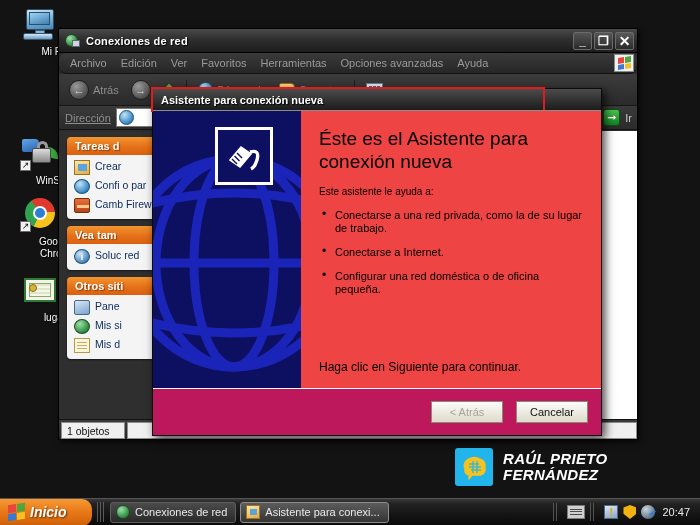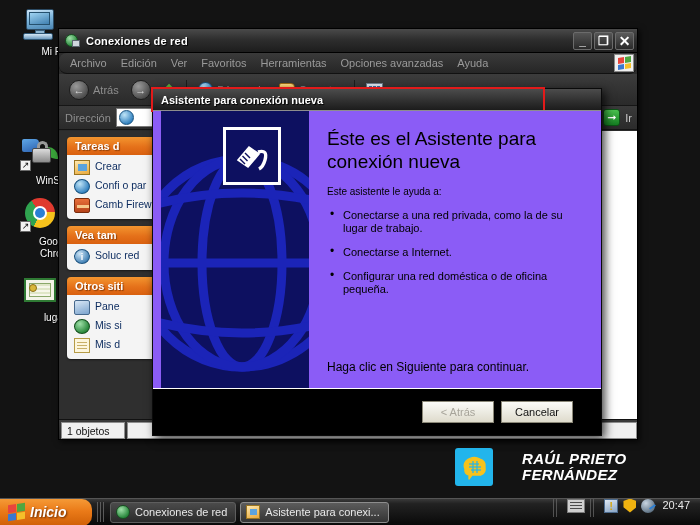--- a/index.html
+++ b/index.html
@@ -184,21 +184,21 @@
     border:1px solid #9a6a14; border-radius:2px 4px 2px 2px; }
   .tb-view-ic { width:17px; height:14px; background:#dfe6ee; border:1px solid #6d7c8c;
     display:flex; gap:1px; padding:2px; }
   .tb-view-ic i { flex:1; background:#3b6ea5; }
 
   .xp-addrbar {
     height:24px; display:flex; align-items:center;
     background: linear-gradient(180deg,#3a3a3a,#2b2b2b);
     border-bottom:1px solid #151515; padding-left:6px; gap:5px;
   }
-  .addr-lbl { color:#8e8e8e; font-size:11px; }
+  .addr-lbl { color:#8e8e8e; font-size:11px;text-decoration:underline; }
   .addr-field {
     flex:1 1 auto; height:19px; background:#fff; border:1px solid #7a7a7a;
     display:flex; align-items:center; padding:0 2px; gap:3px; min-width:0;
   }
   .addr-field .txt { font-size:11px; color:#000; white-space:nowrap; overflow:hidden; flex:1; }
   .caret { font-size:9px; color:#222; padding-right:2px; }
   .go-btn {
     width:17px; height:17px; border-radius:3px;
     background: linear-gradient(180deg,#49c24e,#157d22);
     border:1px solid #0b5415; color:#fff; font-size:11px;
@@ -265,21 +265,21 @@
     display:flex; align-items:center; padding-left:8px;
     color:#fff; font-size:11px; font-weight:bold; text-shadow:1px 1px 1px #000;
     position:relative;
   }
   .title-highlight {
     position:absolute; left:-2px; top:-2px; width:394px; height:25px;
     border:2px solid #e21a1a; pointer-events:none;
   }
   .wz-main {
     position:absolute; left:0; top:21px; right:0; bottom:47px;
-    background:#8b5cf6; display:flex; border-top:1px solid #8d8d8d;padding-left:8px;
+    background:#ef4444; display:flex; border-top:1px solid #8d8d8d;
   }
   .wz-banner {
     width:148px; background:#0d1060; position:relative; overflow:hidden; flex:0 0 auto;
   }
   .globe-svg { position:absolute; left:-14px; top:34px; }
   .wz-icon-box {
     position:absolute; left:62px; top:16px; width:58px; height:58px;
     background:#0d1060; border:3px solid #ffffff;
     display:flex; align-items:center; justify-content:center;
   }
@@ -292,23 +292,23 @@
     padding-left:16px; margin-bottom:11px; position:relative;
   }
   .wz-ul li:before {
     content:"\2022"; position:absolute; left:3px; top:-1px; font-size:12px;
   }
   .wz-foot-note {
     position:absolute; left:18px; bottom:14px; font-size:12px; color:#000;
   }
   .wz-buttons {
     position:absolute; left:0; right:0; bottom:0; height:47px;
-    background:#000000; border-top:1px solid #ffffff;
+    background:#be185d; border-top:1px solid #ffffff;
     display:flex; align-items:center; justify-content:flex-end;
-    padding-right:28px; gap:7px;
+    padding-right:13px; gap:13px;
   }
   .wz-btn {
     min-width:72px; height:22px; font-size:11px;
     background: linear-gradient(180deg,#fbfbf8,#dedbcc);
     border:1px solid #8b8878; color:#111;
     display:flex; align-items:center; justify-content:center;
   }
   .wz-btn.disabled { color:#a7a49a; }
   .wz-btn.primary {
     background: linear-gradient(180deg,#f6c56a 0%, #eda22b 45%, #e08a10 100%);
@@ -324,21 +324,21 @@
   #watermark {
     position:absolute; left:455px; top:448px;
     display:flex; align-items:center; gap:10px;
   }
   .wm-logo {
     width:38px; height:38px; background:#22b5ec; border-radius:3px;
     display:flex; align-items:center; justify-content:center; flex:0 0 auto;
   }
   .wm-text {
     color:#ffffff; font-size:15px; font-weight:bold; font-style:italic;
-    line-height:16px; letter-spacing:.3px;margin-left:19px;
+    line-height:16px; letter-spacing:.3px;
   }
 
   
   #taskbar {
     position:absolute; left:0; bottom:0; width:700px; height:27px;
     background: linear-gradient(180deg,#3a3a3a 0%, #222 18%, #151515 60%, #090909 100%);
     border-top:1px solid #555;
     display:flex; align-items:center;
   }
   #start {
@@ -368,21 +368,21 @@
   .task-btn.active {
     background: linear-gradient(180deg,#5c5c5c,#343434);
     border-color:#8d8d8d;
   }
   .task-btn .tlabel { white-space:nowrap; overflow:hidden; text-overflow:ellipsis; }
   .tbi { width:14px; height:14px; flex:0 0 auto; position:relative; }
   .tbi-net { border-radius:50%; background: radial-gradient(circle at 35% 30%,#9fe0a8,#2c8a3f 70%); border:1px solid #15501f; }
   .tbi-wiz { background: linear-gradient(160deg,#ffe9b0,#e9a93a); border:1px solid #9a7420; }
   .tbi-wiz:after { content:""; position:absolute; left:3px; top:3px; width:7px; height:6px; background:#5ba3dd; }
   #tray {
-    margin-left:auto; height:27px; display:flex; gap:5px;
+    margin-left:auto; height:27px; display:flex; align-items:center; gap:5px;
     padding:0 6px 0 4px; flex:0 0 auto;
   }
   .tray-ic { width:14px; height:14px; position:relative; flex:0 0 auto; }
   .tr-warn { background: linear-gradient(160deg,#dfe8f2,#88a4c4); border:1px solid #4c6party; border:1px solid #4c6a8c; }
   .tr-warn:after { content:"!"; position:absolute; left:4px; top:1px; color:#d8a400; font-size:10px; font-weight:bold; }
   .tr-shield {
     width:13px; height:14px; background:#f0b310;
     clip-path: polygon(50% 0%, 100% 18%, 100% 62%, 50% 100%, 0% 62%, 0% 18%);
     border:none;
   }

